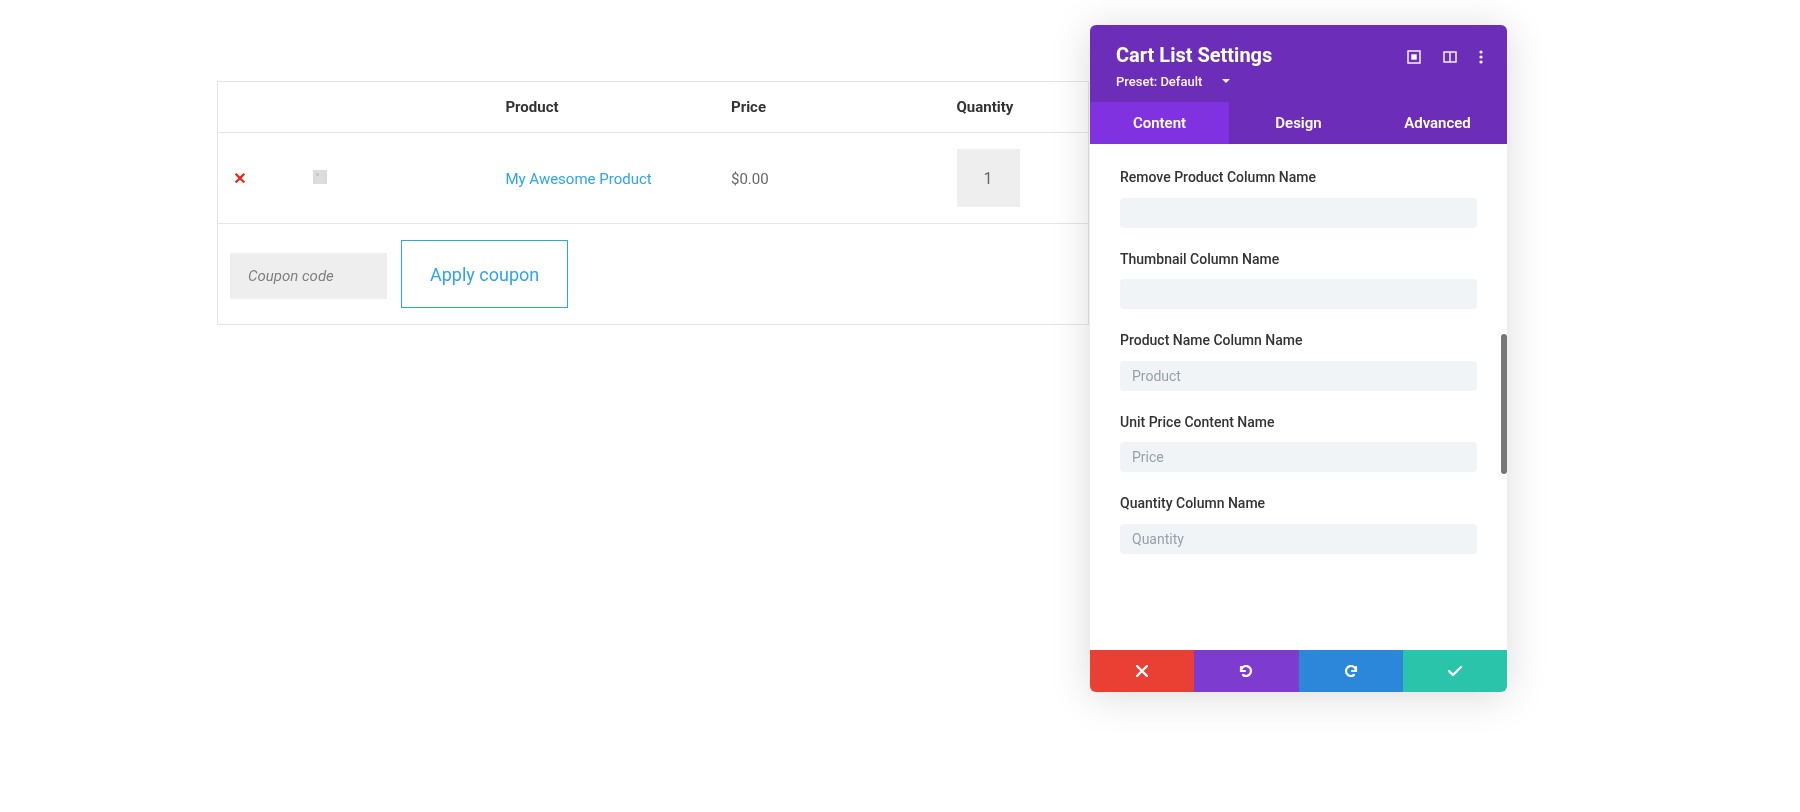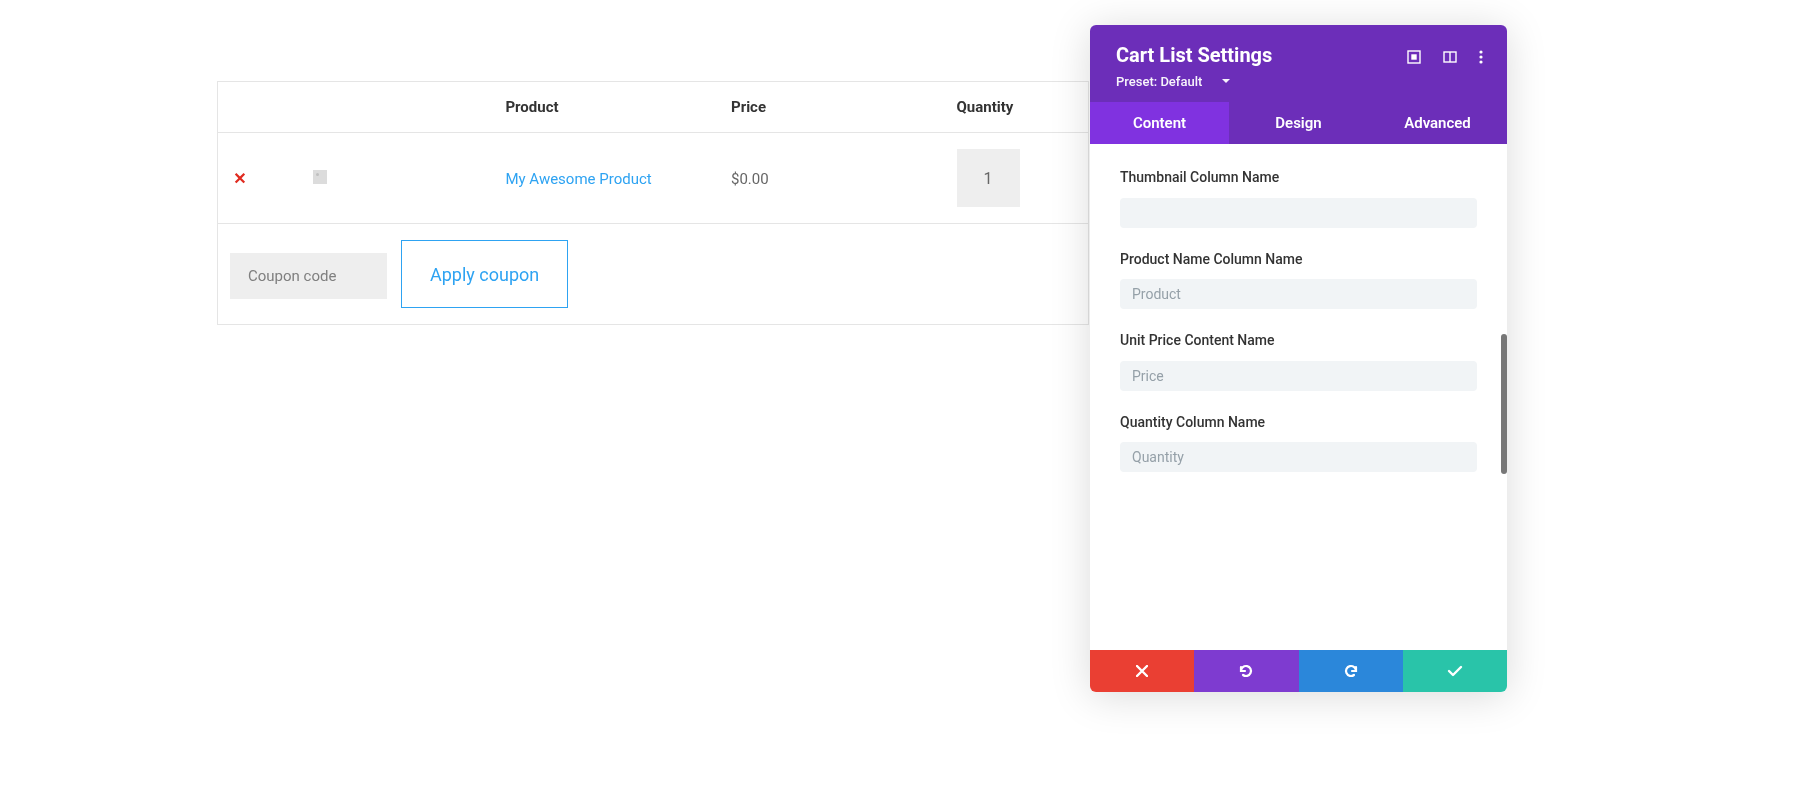--- a/index.html
+++ b/index.html
@@ -91,20 +91,21 @@
       padding: 14px;
     }
     .coupon-input {
       width: 157px;
       height: 46px;
       background: #eeeeee;
       border: none;
       padding: 0 18px;
       font-size: 15px;
       color: #701a75;
+      font-style: italic;
     }
     .coupon-input::placeholder { color: #7f7f7f; }
     .apply-btn {
       height: 68px;
       background: #ffffff;
       border: 1px solid #2ea3f2;
       color: #2ea3f2;
       font-size: 18px;
       padding: 0 28px;
       margin-left: 10px;
@@ -291,20 +292,24 @@
   </div>
 
   <div class="tabs">
     <div class="tab active">Content</div>
     <div class="tab">Design</div>
     <div class="tab">Advanced</div>
   </div>
 
   <div class="panel-body">
     <div class="field-group">
+      <div class="field-label">Remove Product Column Name</div>
+      <input class="field-input" value="" style="">
+    </div>
+    <div class="field-group">
       <div class="field-label">Thumbnail Column Name</div>
       <input class="field-input" value="" style="">
     </div>
     <div class="field-group">
       <div class="field-label">Product Name Column Name</div>
       <input class="field-input" placeholder="Product" style="">
     </div>
     <div class="field-group">
       <div class="field-label">Unit Price Content Name</div>
       <input class="field-input" placeholder="Price" style="">

